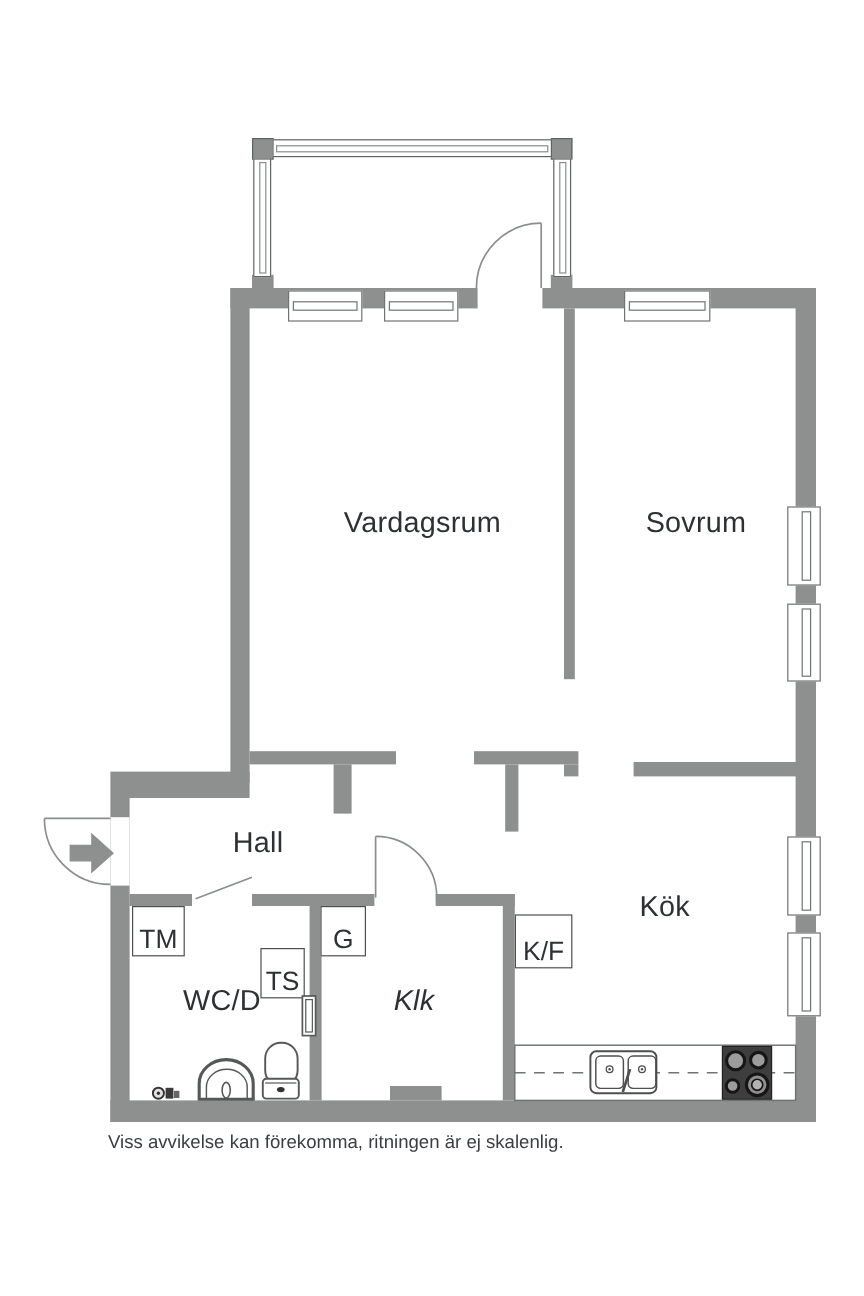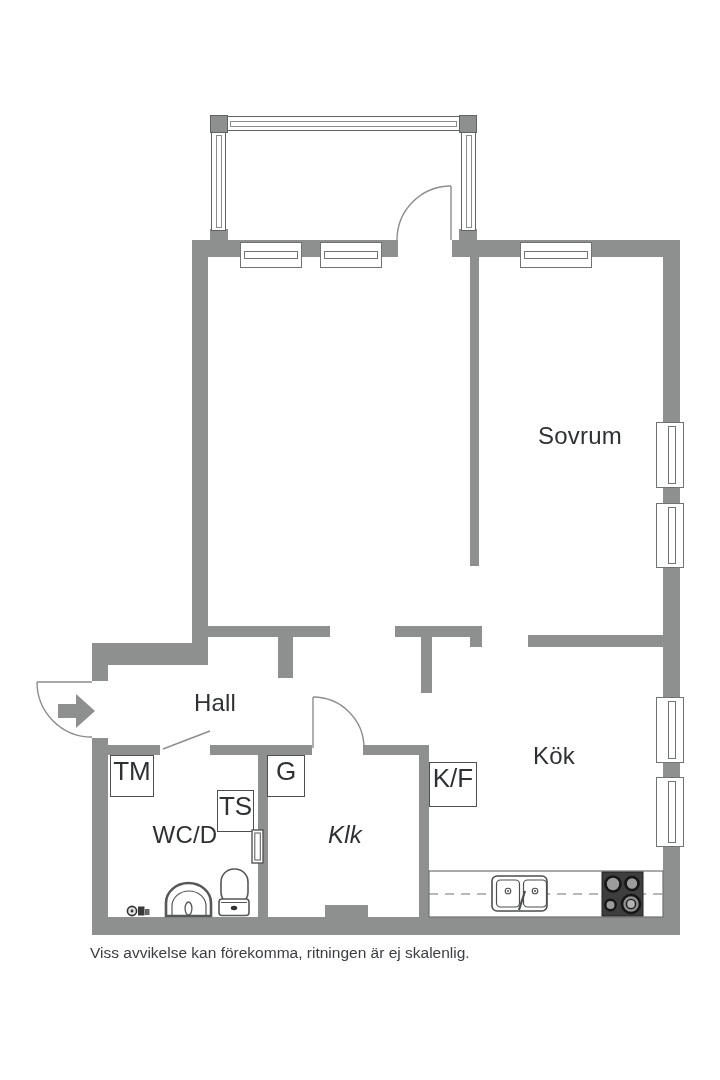--- a/index.html
+++ b/index.html
@@ -11,21 +11,21 @@
   .win .pane{position:absolute;border:1px solid var(--line);background:#fff;}
   .win.h .pane{left:3px;right:3px;top:8px;height:6px;}
   .win.v .pane{top:3px;bottom:3px;left:11px;width:6px;}
   .glz{position:absolute;background:#fff;border:1px solid #5f6362;box-sizing:border-box;}
   .glz .pane{position:absolute;border:1px solid #8a8d8c;}
   .glz.h .pane{left:2px;right:2px;top:4px;height:4px;}
   .glz.v .pane{top:2px;bottom:2px;left:4px;width:4px;}
   .post{position:absolute;background:var(--wall);border:1px solid #5f6362;box-sizing:border-box;}
   .foot{position:absolute;background:var(--wall);}
   .rlabel{position:absolute;transform:translate(-50%,-50%);font-size:24px;color:var(--text);white-space:nowrap;letter-spacing:0.2px;}
-  .fbox{position:absolute;background:#fff;border:1.6px solid var(--fixture);box-sizing:border-box;display:flex;align-items:flex-start;justify-content:center;font-size:26px;color:var(--text);}
+  .fbox{position:absolute;background:#fff;border:1.6px solid var(--fixture);box-sizing:border-box;display:flex;align-items:flex-end;justify-content:center;font-size:22px;color:var(--text);}
   .caption{position:absolute;left:90px;top:944px;font-size:15.5px;color:var(--caption);}
   svg.overlay{position:absolute;left:0;top:0;pointer-events:none;}
 </style>
 </head>
 <body>
 
 <div class="plan">
 
   <i class="post" style="left:210px;top:115px;width:18px;height:18px;"></i>
   <i class="post" style="left:459px;top:115px;width:18px;height:18px;"></i>
@@ -164,20 +164,21 @@
     </g>
 
     <g stroke="#8a8e8d" fill="none" stroke-width="1.4">
       <path d="M313,697 L313,748"></path>
       <path d="M313,697 A51,51 0 0 1 364,748"></path>
     </g>
 
     <path d="M163,749 L210,731" stroke="#8a8e8d" stroke-width="1.4" fill="none"></path>
   </svg>
 
+  <div class="rlabel" style="left:352px;top:436px;">Vardagsrum</div>
   <div class="rlabel" style="left:580px;top:436px;">Sovrum</div>
   <div class="rlabel" style="left:215px;top:703px;">Hall</div>
   <div class="rlabel" style="left:185px;top:835px;">WC/D</div>
   <div class="rlabel" style="left:345px;top:835px;font-style:italic;">Klk</div>
   <div class="rlabel" style="left:554px;top:756px;">Kök</div>
 
   <div class="caption">Viss avvikelse kan förekomma, ritningen är ej skalenlig.</div>
 </div>
 
 </body></html>

